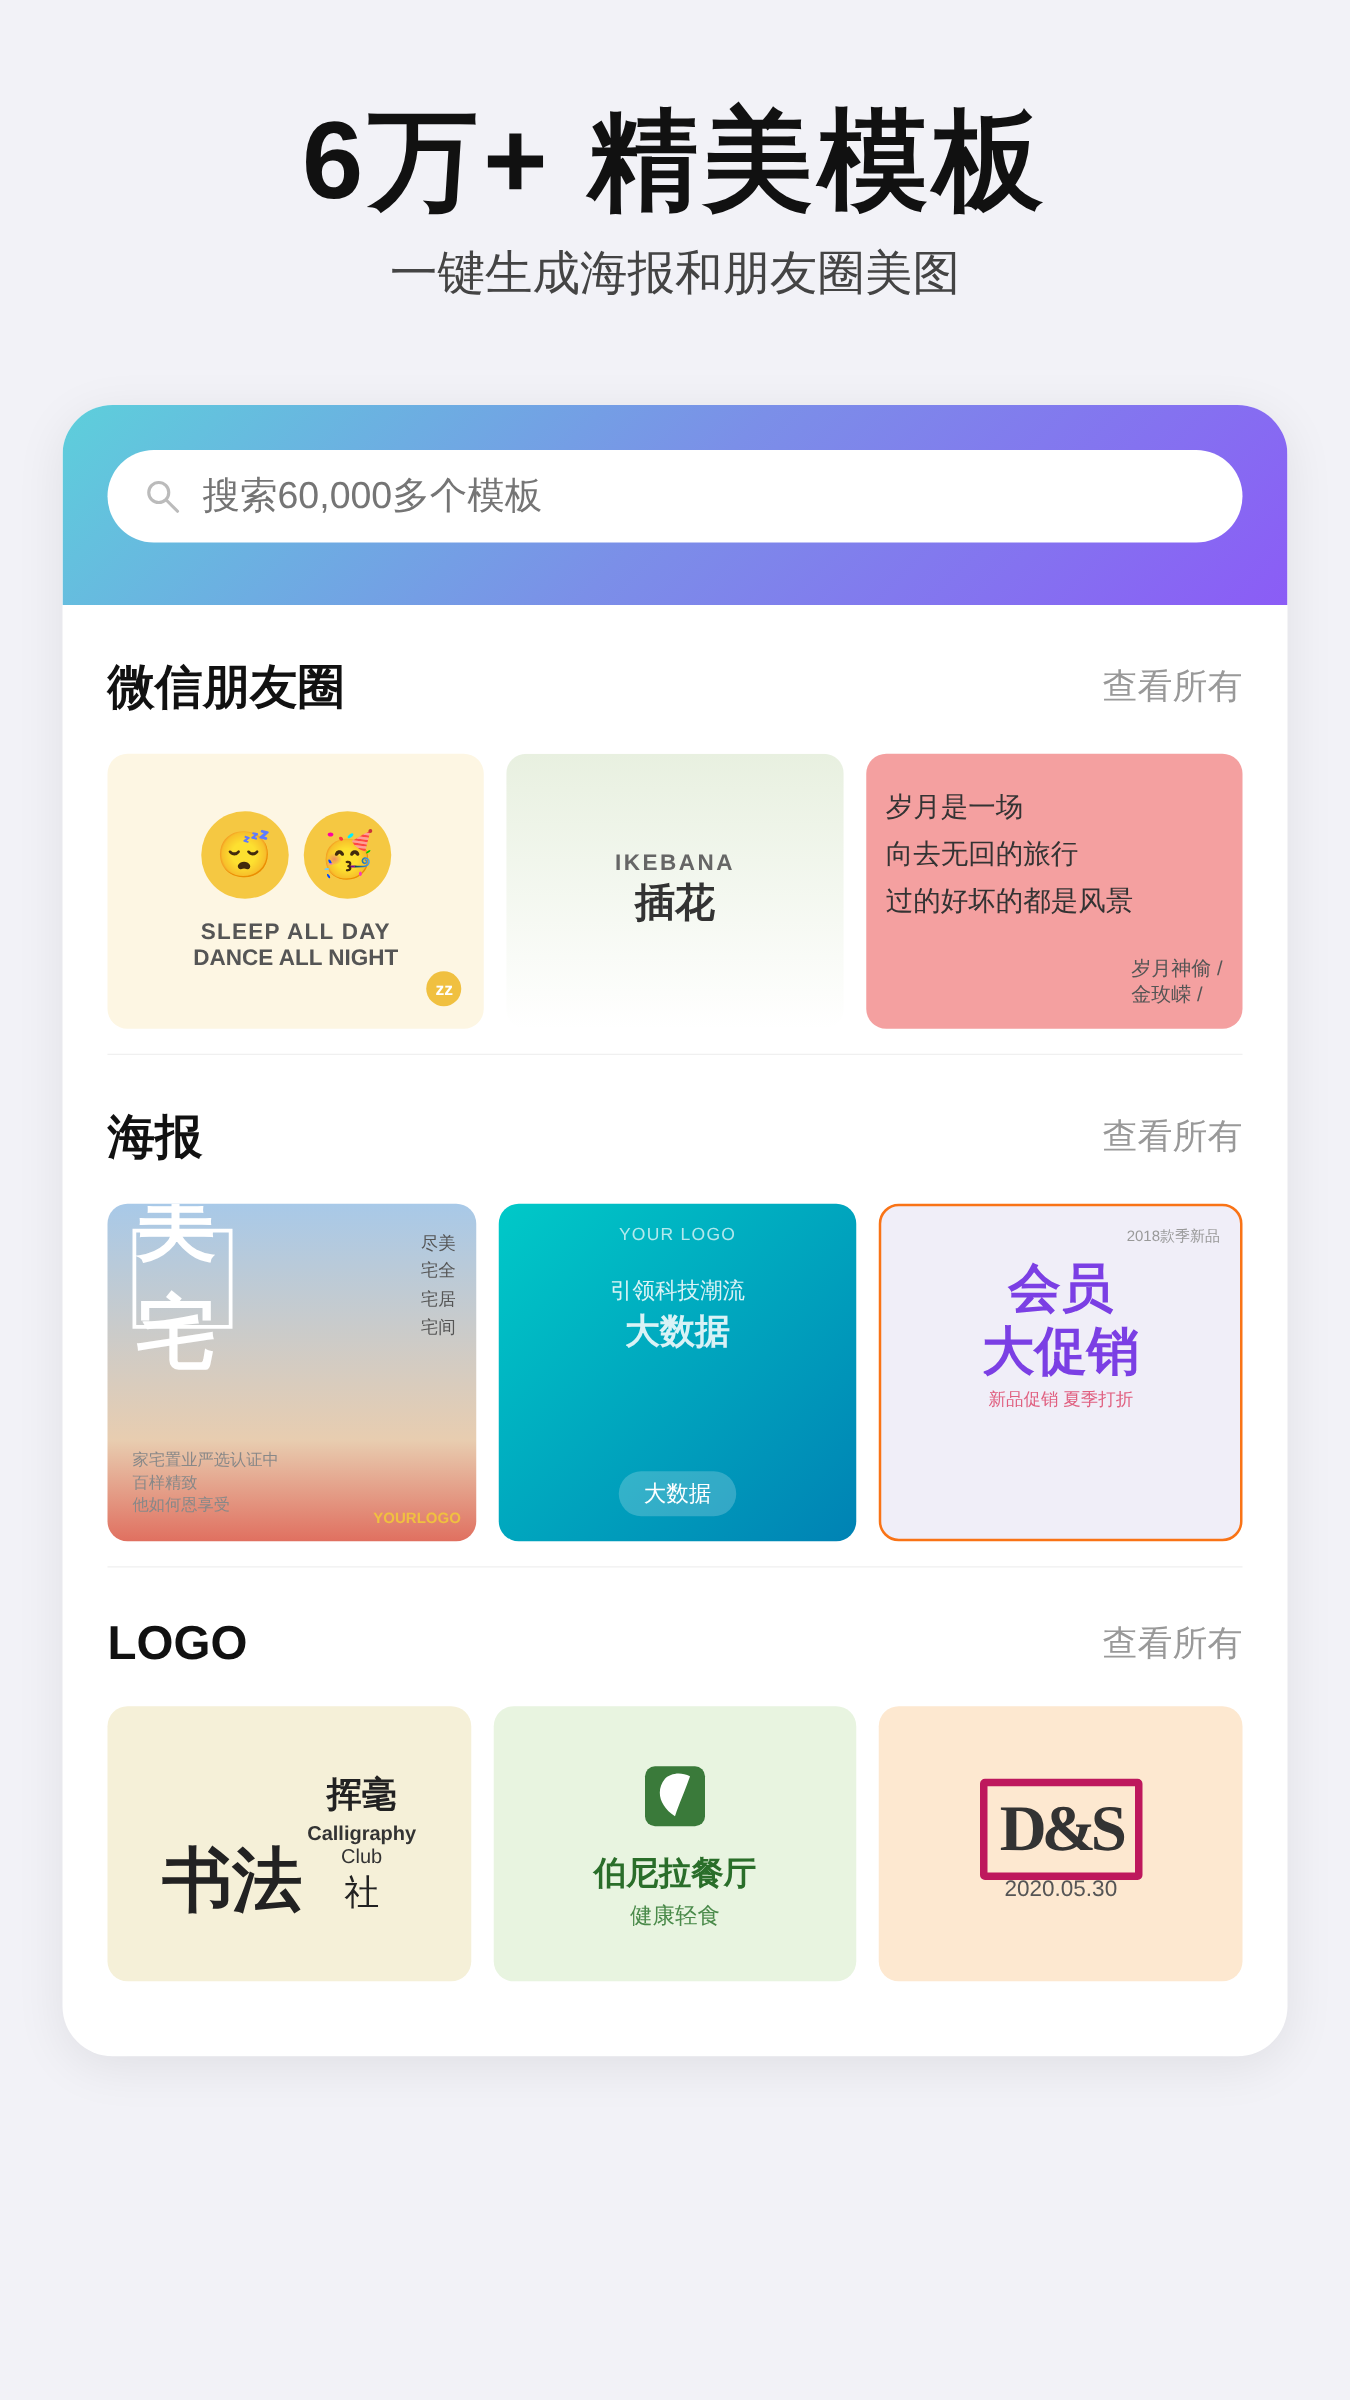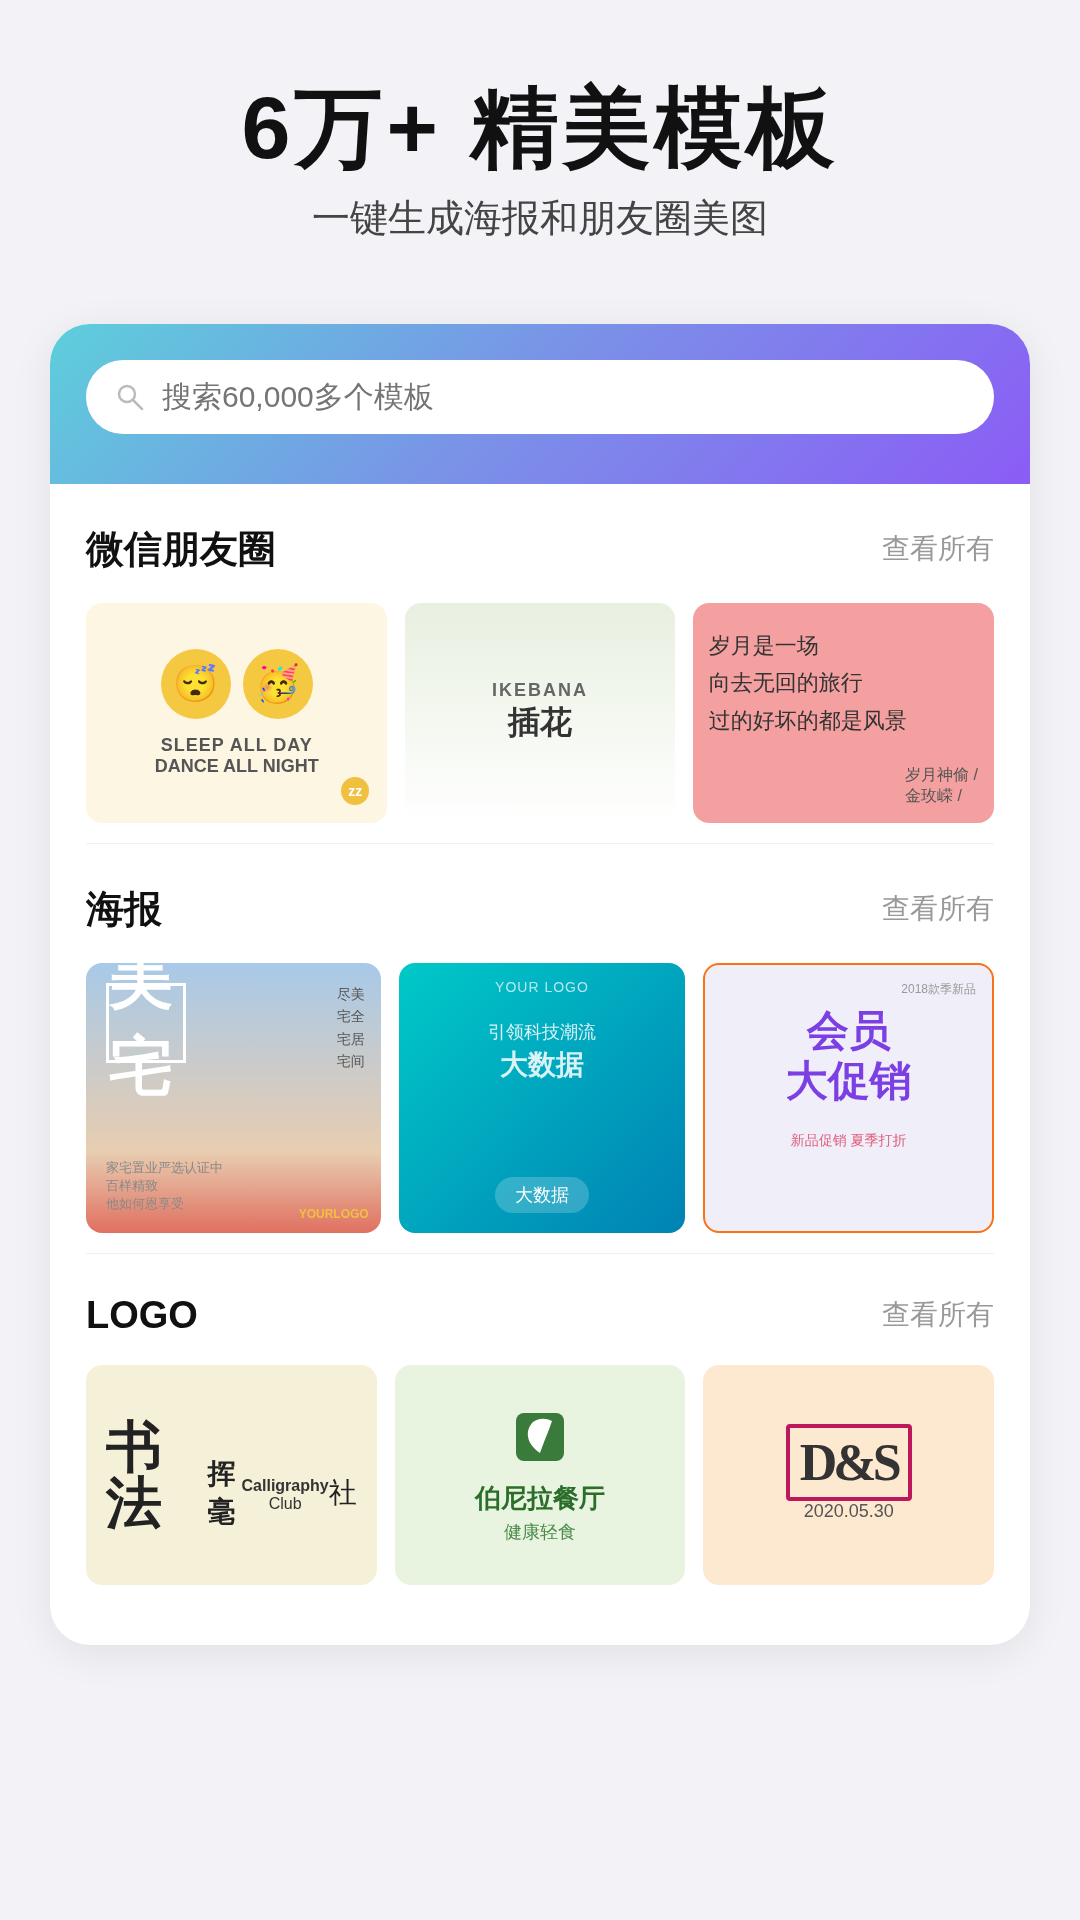--- a/index.html
+++ b/index.html
@@ -319,21 +319,21 @@
       font-size: 42px;
       font-weight: 900;
       color: #7b3fe4;
       text-align: center;
       line-height: 1.2;
     }
     .poster-card-3 .sale-sub {
       font-size: 14px;
       color: #e06080;
       text-align: center;
-      margin-top: 25px;
+      margin-top: 4px;
     }
     .poster-card-3 .bottom-detail {
       position: absolute;
       bottom: 14px;
       left: 14px;
       right: 14px;
       font-size: 11px;
       color: #888;
       line-height: 1.6;
     }
@@ -521,21 +521,21 @@
       <span class="section-title">LOGO</span>
       <span class="section-more">查看所有</span>
     </div>
     <div class="cards-row">
 
       <div class="card logo-card-1">
         <div style="display:flex; align-items:flex-end; gap:4px;">
           <div style="display:flex; flex-direction:column; align-items:center;">
             <div class="calligraphy-text">书法</div>
           </div>
-          <div style="display:flex; flex-direction:row; align-items:center;">
+          <div style="display:flex; flex-direction:column; align-items:center;">
             <div style="font-size:28px; font-family:'STKaiti','KaiTi',serif; font-weight:900; color:#222;">挥毫</div>
             <div class="club-name">
               <span style="font-size:16px; font-weight:700; color:#333;">Calligraphy</span><br>
               <span style="font-size:16px; color:#333;margin-top:12px;">Club</span>
             </div>
             <div style="font-size:28px; font-family:'STKaiti','KaiTi',serif; color:#222;">社</div>
           </div>
         </div>
       </div>
 
@@ -543,21 +543,21 @@
         <svg class="leaf-icon" viewBox="0 0 64 64">
           <rect x="8" y="8" width="48" height="48" rx="8" fill="#3a7a3a"></rect>
           <path d="M32 48 C20 40 16 28 24 18 C28 14 36 12 44 16 C40 28 36 36 32 48Z" fill="#fff"></path>
         </svg>
         <div class="rest-name">伯尼拉餐厅</div>
         <div class="rest-sub">健康轻食</div>
       </div>
 
       <div class="card logo-card-3">
         <div class="ds-text">
-          <span style="font-size:52px; font-weight:900; color:#333; letter-spacing:-4px; font-family:Georgia,serif; border: 4px solid #be185d; padding: 6px 10px; border-radius: 4px;">D&amp;S</span>
+          <span style="font-size:52px; font-weight:900; color:#333; letter-spacing:-4px; font-family:Georgia,serif; border: 6px solid #be185d; padding: 6px 10px; border-radius: 4px;">D&amp;S</span>
         </div>
         <div class="ds-date">2020.05.30</div>
       </div>
 
     </div>
   </div>
 
 </div>
 
 </body></html>

